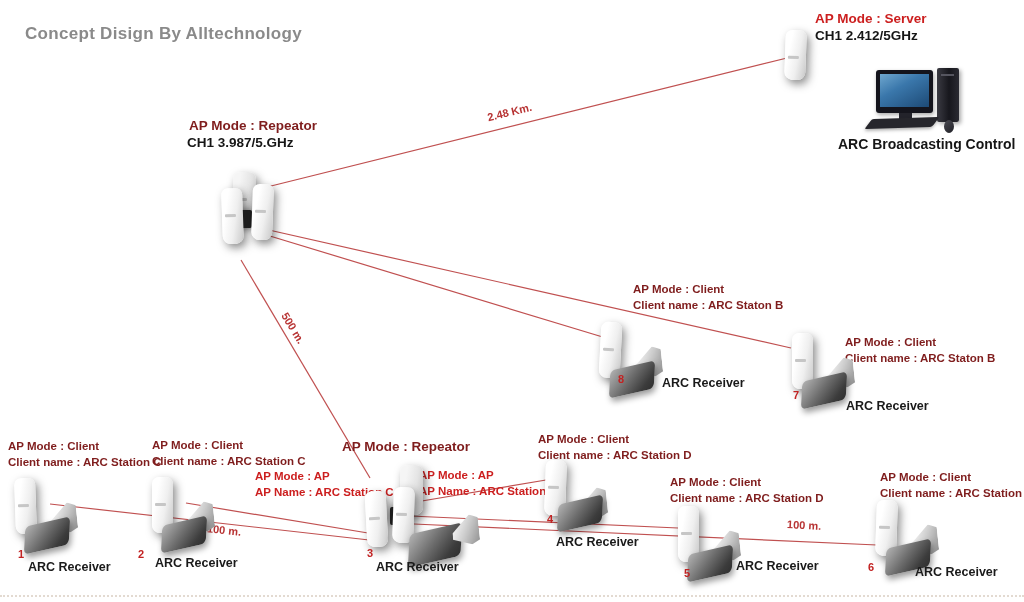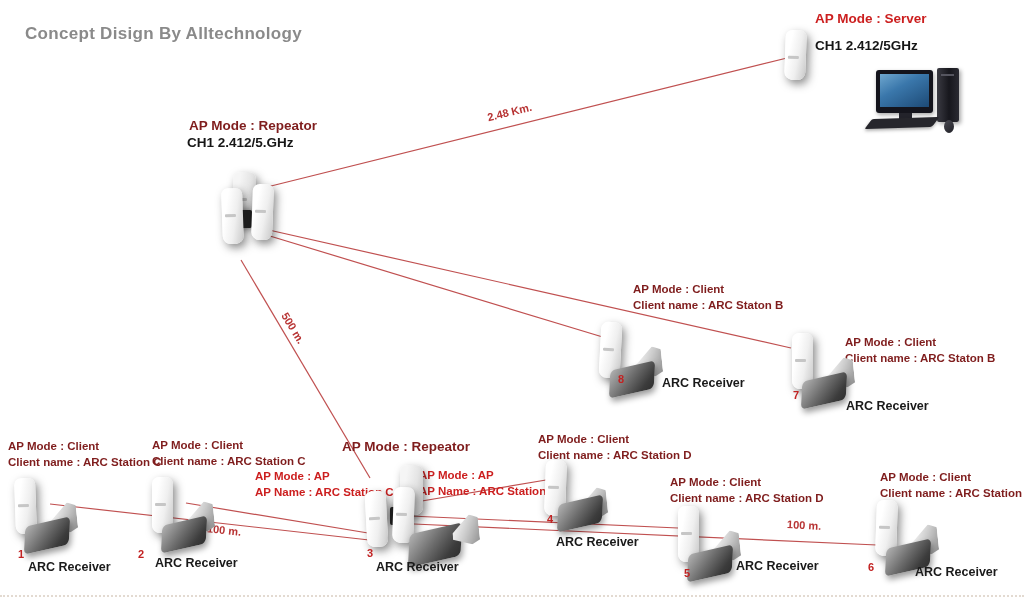--- a/index.html
+++ b/index.html
@@ -122,34 +122,35 @@
   </svg>
 
   <div class="abs title" style="left:25px;top:24px;">Concept Disign By Alltechnology</div>
 
   <div class="dist" style="left:487px;top:106px;transform:rotate(-13.5deg);">2.48 Km.</div>
   <div class="dist" style="left:276px;top:322px;transform:rotate(59deg);">500 m.</div>
   <div class="dist" style="left:207px;top:524px;transform:rotate(6deg);">100 m.</div>
   <div class="dist" style="left:787px;top:519px;transform:rotate(3deg);">100 m.</div>
 
   <div class="abs lbl-lg red" style="left:815px;top:10px;">AP Mode :  Server</div>
-  <div class="abs lbl-lg black" style="left:815px;top:27px;margin-top:10px;">CH1 2.412/5GHz</div>
+  <div class="abs lbl-lg black" style="left:815px;top:27px;">CH1 2.412/5GHz</div>
   <div class="ap" style="left:785px;top:30px;height:50px;transform:rotate(2deg);"></div>
 
   <div class="monitor">
       <div class="screen"></div>
     </div>
   <div class="mon-stand"></div>
   <div class="mon-base"></div>
   <div class="tower"></div>
   <div class="keyboard"></div>
   <div class="mouse"></div>
+  <div class="abs lbl-lg black" style="left:838px;top:136px;font-size:14px;">ARC Broadcasting Control</div>
 
   <div class="abs lbl-lg blue" style="left:189px;top:117px;">AP Mode : Repeator</div>
-  <div class="abs lbl-lg black" style="left:187px;top:134px;">CH1 2.412/5.GHz</div>
+  <div class="abs lbl-lg black" style="left:187px;top:134px;">CH1 3.987/5.GHz</div>
   <div class="cluster" style="left:218px;top:168px;width:70px;height:90px;">
     <div class="ap back" style="left:15px;top:4px;"></div>
     <div class="hub" style="left:20px;top:42px;"></div>
     <div class="ap" style="left:4px;top:20px;transform:rotate(-2deg);"></div>
     <div class="ap" style="left:34px;top:16px;transform:rotate(2deg);"></div>
   </div>
 
   <div class="abs lbl blue" style="left:633px;top:281px;">
     <div>AP Mode : Client</div>
     <div>Client name : ARC Staton B</div>

